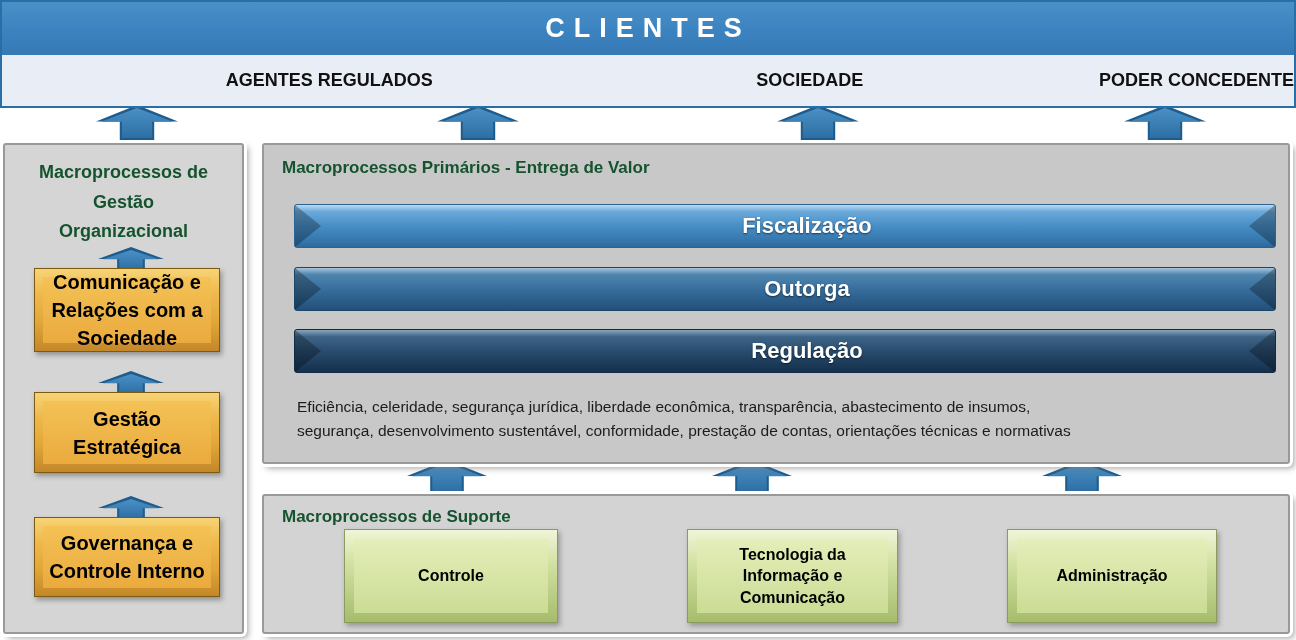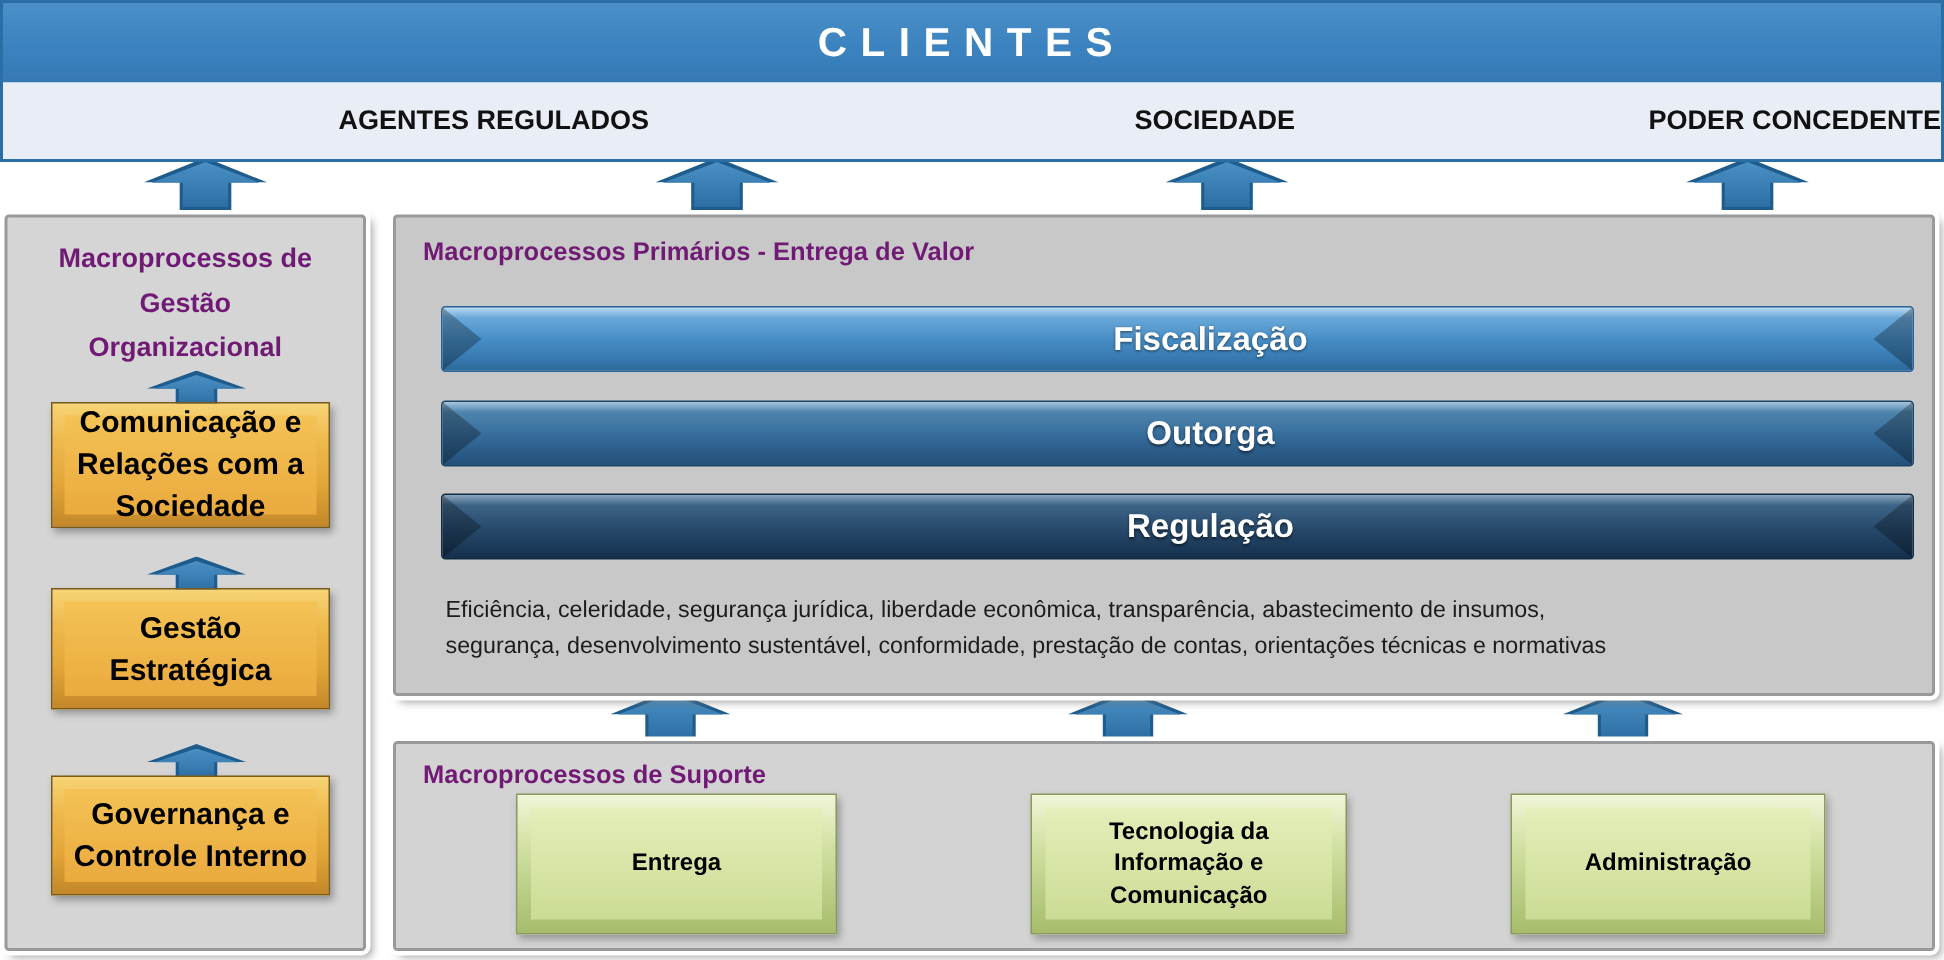--- a/index.html
+++ b/index.html
@@ -18,21 +18,21 @@
   
   .arrow{position:absolute;z-index:1;}
   .arrow .a-outer{position:absolute;inset:0;background:#1e5c8d;
     clip-path:polygon(50% 0%,100% 46%,71% 46%,71% 100%,29% 100%,29% 46%,0% 46%);}
   .arrow .a-inner{position:absolute;inset:3px 5px 3px 5px;background:linear-gradient(180deg,#4a90c5 0%,#2d6fa5 100%);
     clip-path:polygon(50% 0%,100% 46%,71% 46%,71% 100%,29% 100%,29% 46%,0% 46%);}
 
   
   .panel{position:absolute;border:2px solid #999999;border-radius:3px;
          box-shadow:0 0 0 3px #ffffff,4px 4px 6px rgba(120,120,120,.7);z-index:2;}
-  .panel-title{position:absolute;font-weight:bold;font-size:17px;color:#701a75;}
+  .panel-title{position:absolute;font-weight:bold;font-size:17px;color:#14532d;}
 
   #mgmt-panel{left:3px;top:143px;width:237px;height:487px;background:#d5d5d5;}
   #primary-panel{left:262px;top:143px;width:1024px;height:317px;background:#c8c8c8;}
   #support-panel{left:262px;top:494px;width:1024px;height:136px;background:#d3d3d3;}
 
   #mgmt-title{left:0;right:0;top:13px;text-align:center;font-size:18px;line-height:1.65;}
 
   
   .gold{position:absolute;left:29px;width:184px;border:1px solid #7c5a12;
         background:linear-gradient(180deg,#f7d476 0%,#efb94d 30%,#e3a638 65%,#c3872a 100%);
@@ -156,21 +156,21 @@
     </div>
   <div class="arrow" style="left:1042px;top:460px;width:80px;height:35px;">
       <div class="a-outer"></div>
       <div class="a-inner"></div>
     </div>
 
   <div id="support-panel" class="panel">
     <div class="panel-title" style="left:18px;top:11px;">Macroprocessos de Suporte</div>
 
     <div class="green" style="left:80px;width:212px;">
-      <div class="face pre">Entrega</div>
+      <div class="face pre">Controle</div>
     </div>
     <div class="green" style="left:423px;width:209px;">
       <div class="face pre">Tecnologia da
 Informação e
 Comunicação</div>
     </div>
     <div class="green" style="left:743px;width:208px;">
       <div class="face pre">Administração</div>
     </div>
   </div>

